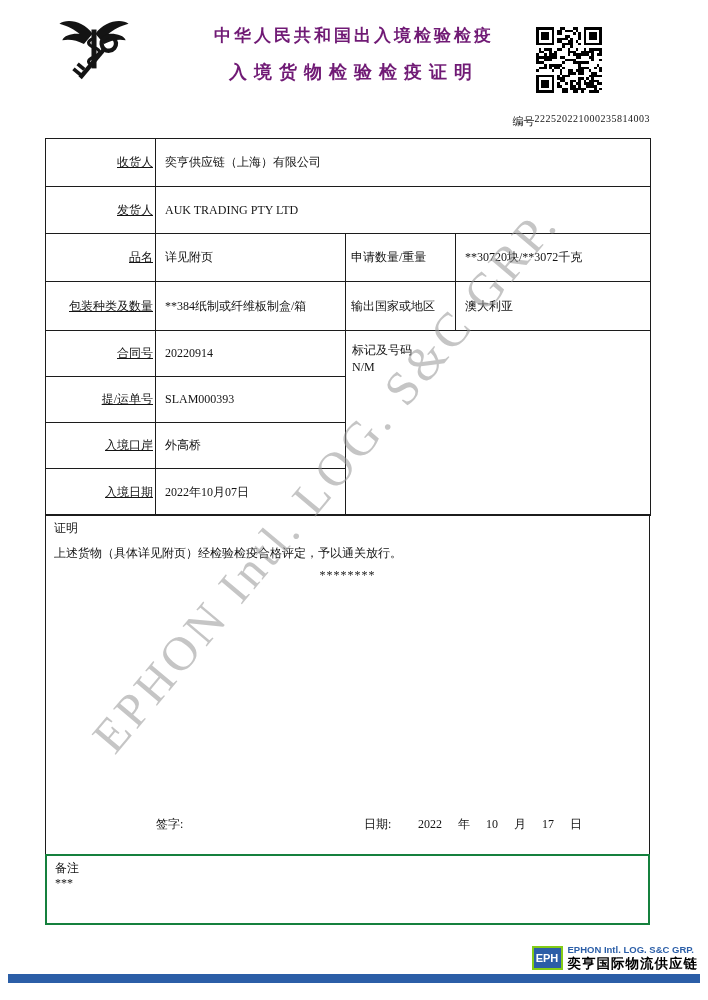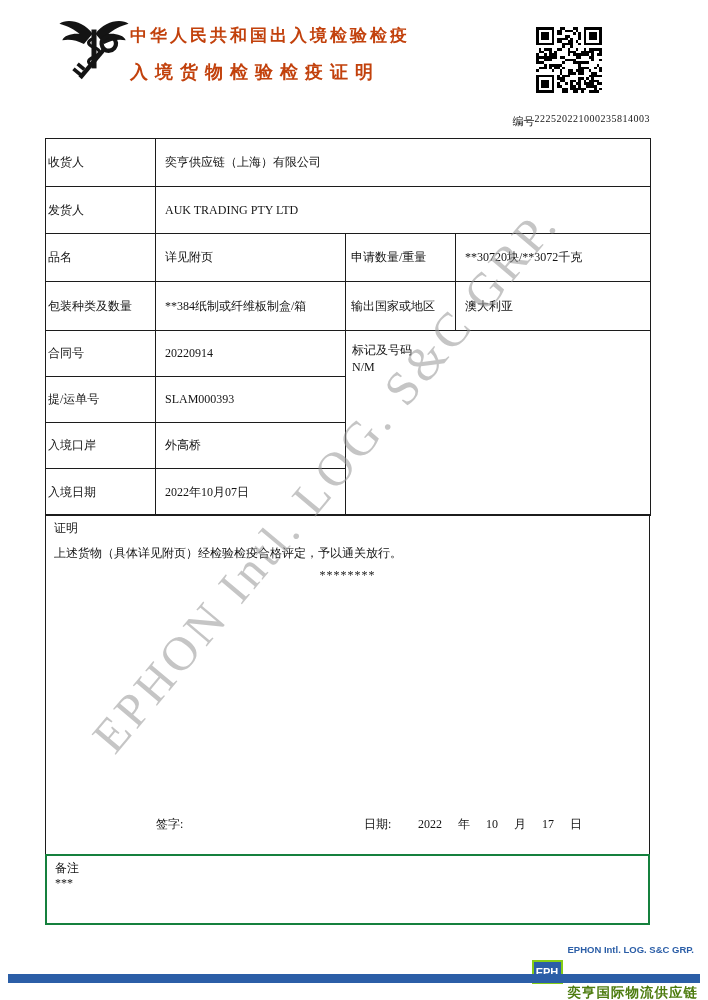--- a/index.html
+++ b/index.html
@@ -5,33 +5,33 @@
   * { margin:0; padding:0; box-sizing:border-box; }
   html,body { width:708px; height:1000px; }
   body {
     position:relative; background:#fff; color:#141414;
     font-family:"Liberation Serif", serif; overflow:hidden;
   }
   .page { position:absolute; inset:0; }
 
   
   .emblem { position:absolute; left:58px; top:12px; width:72px; height:84px; }
-  .titles { position:absolute; left:130px; right:130px; top:24px; text-align:left;
-            font-family:"Liberation Sans", sans-serif; font-weight:bold; color:#c2410c; }
+  .titles { position:absolute; left:130px; right:130px; top:24px; text-align:center;
+            font-family:"Liberation Sans", sans-serif; font-weight:bold; color:#701a75; }
   .title1 { font-size:17px; letter-spacing:3px; }
   .title2 { font-size:18px; letter-spacing:7px; margin-top:13px; }
   .qr { position:absolute; left:536px; top:27px; width:66px; height:66px; }
   .serial { position:absolute; right:58px; top:114px; font-size:11px; white-space:nowrap; }
   .serial .num { font-size:10px; position:relative; top:-3px; letter-spacing:.5px; }
 
   
   .doc-table { position:absolute; left:45px; top:138px; width:605px;
                border-collapse:collapse; font-size:12px; table-layout:fixed; }
   .doc-table td { border:1px solid #1c1c1c; vertical-align:middle; overflow:hidden; }
-  td.lbl { text-align:left; padding:0 2px; }
+  td.lbl { text-align:right; padding:0 2px;text-decoration:underline; }
   td.lbl3 { text-align:left; padding:0 0 0 5px; }
   td.val { text-align:left; padding:0 4px 0 9px; }
   td.marks-cell { vertical-align:top; padding:11px 6px; }
   .marks-cell div { line-height:17px; }
 
   
   .cert-box { position:absolute; left:45px; top:514px; width:605px; height:341px;
               border:1px solid #1c1c1c; font-size:12px; padding:5px 8px; }
   .cert-statement { margin-top:9px; line-height:15px; }
   .cert-asterisks { text-align:center; margin-top:7px; letter-spacing:1px; }
@@ -51,21 +51,21 @@
                font-size:48px; letter-spacing:4px; color:rgba(150,150,150,.55);
                white-space:nowrap; pointer-events:none; z-index:5; }
 
   
   .footer { position:absolute; right:10px; top:945px; display:flex; align-items:center; gap:5px; }
   .eph-box { width:31px; height:24px; background:#2b5ea7; color:#fff; border:2px solid #84cc16;
              font-family:"Liberation Sans", sans-serif; font-weight:bold; font-size:11px;
              display:flex; align-items:center; justify-content:center; }
   .f-lines { font-family:"Liberation Sans", sans-serif; line-height:1.12; }
   .f-en { color:#2b5ea7; font-weight:bold; font-size:9.5px; }
-  .f-cn { color:#4d7c0f; font-weight:bold; font-size:13.5px; letter-spacing:1px;margin-top:29px; }
+  .f-cn { color:#000000; font-weight:bold; font-size:13.5px; letter-spacing:1px; }
   .bottom-bar { position:absolute; left:8px; right:8px; top:974px; height:9px; background:#2b5ea7; }
 </style>
 </head>
 <body>
 
 <div class="page">
 
   <div class="emblem">
     <svg viewBox="0 0 100 104" width="72" height="84" xmlns="http://www.w3.org/2000/svg">
       <g fill="#141414">

